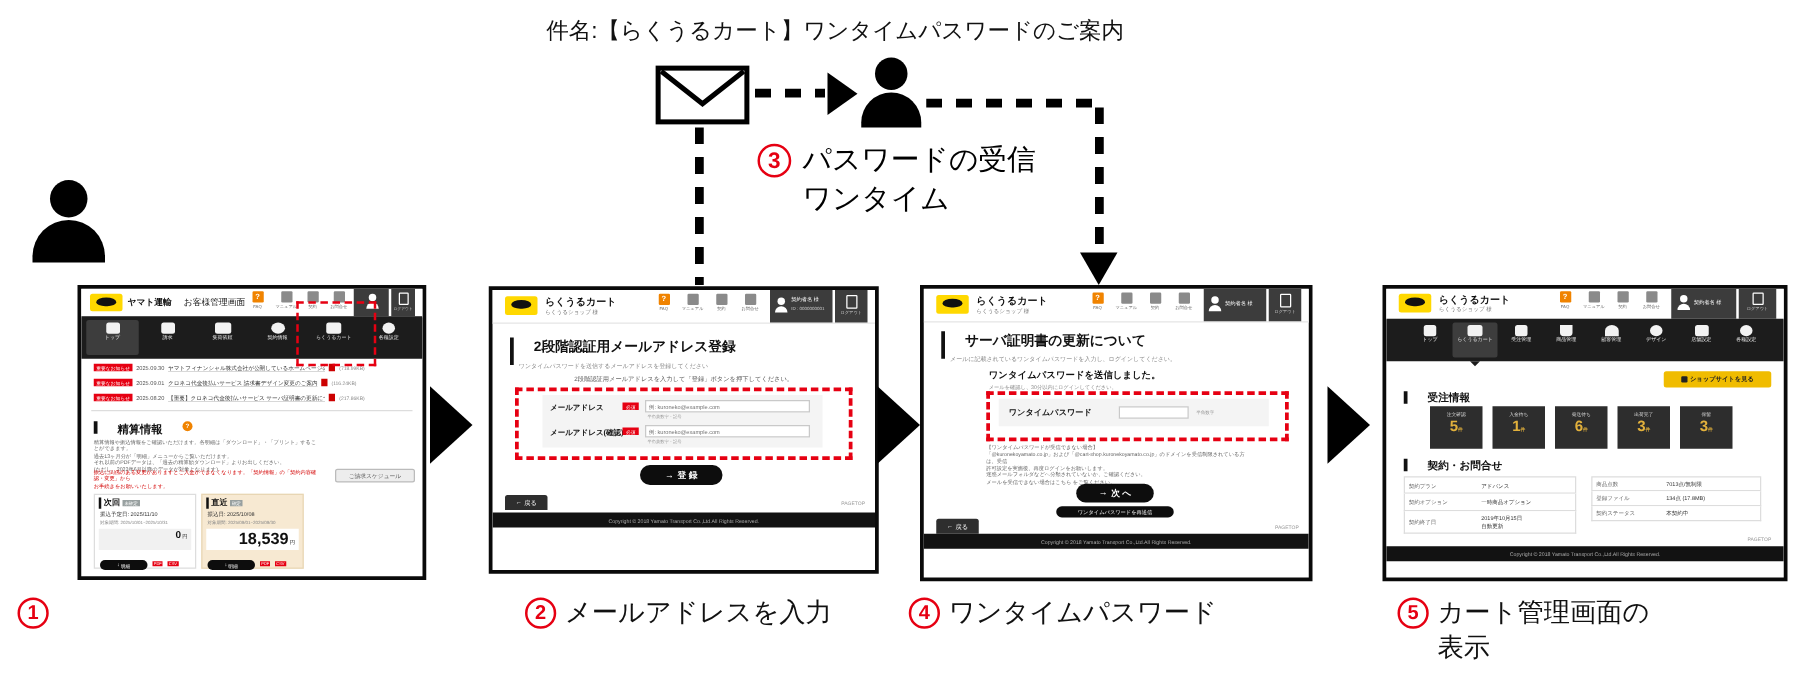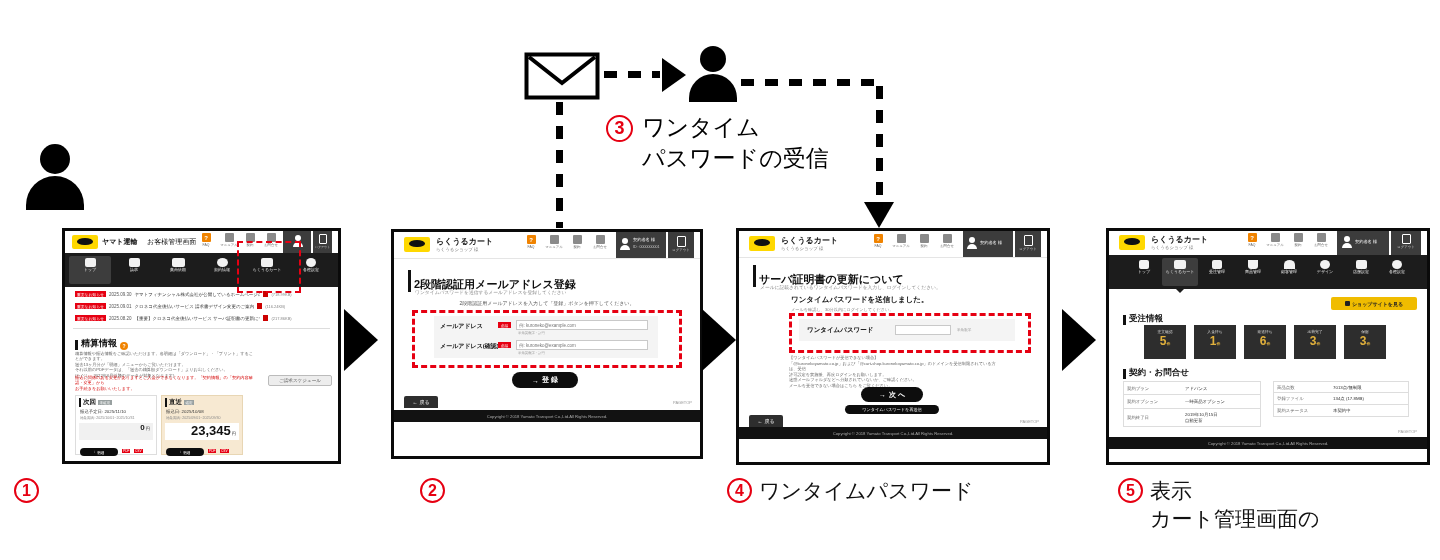--- a/index.html
+++ b/index.html
@@ -43,21 +43,21 @@
   .mp{position:absolute}
   .mp-h{background:#fff;border-radius:50%;margin:0 auto}
   .mp-b{background:#fff;border-radius:99px 99px 0 0;margin-top:1px}
   .door{border:1px solid #fff;border-radius:1px}
   .mnav{position:absolute;left:0;right:0;background:#1c1c1c}
   .nitem{position:absolute;text-align:center;color:#e8e8e8}
   .nitem.sel{background:#3d3d3d;border-radius:2px}
   .nico{margin:2px auto 0;background:#f2f2f2;border-radius:2px}
   .nlbl{font-size:4px;line-height:4.8px;margin-top:1px}
   .ncaret{position:absolute;width:0;height:0;border-left:4px solid transparent;border-right:4px solid transparent;border-top:4px solid #1c1c1c}
-  .sechead{position:absolute;display:flex;align-items:flex-end;gap:3px;font-weight:bold;white-space:nowrap}
+  .sechead{position:absolute;display:flex;align-items:flex-start;gap:16px;font-weight:bold;white-space:nowrap}
   .secbar{background:#111}
   .qcirc{background:#f08300;color:#fff;border-radius:50%;font-weight:bold;display:flex;align-items:center;justify-content:center}
   .pre{white-space:pre-line}
   .pill{position:absolute;background:#0d0d0d;color:#fff;border-radius:999px;display:flex;align-items:center;justify-content:center;gap:3px;white-space:nowrap}
   .tab-back{position:absolute;background:#2e2e2e;color:#fff;display:flex;align-items:center;justify-content:center;gap:2px;border-radius:2px 2px 0 0;white-space:nowrap}
   .mfoot{position:absolute;left:0;right:0;background:#121212;color:#a9a9a9;display:flex;align-items:center;justify-content:center;white-space:nowrap}
   .ptop{position:absolute;font-size:4px;color:#999}
   .nrow{position:absolute;left:10px;right:6px;display:flex;align-items:center;gap:3px;font-size:4.5px}
   .nbadge{background:#e60012;color:#fff;font-size:3.8px;padding:0.5px 2px;white-space:nowrap;flex:none}
   .ndate{color:#555;white-space:nowrap;flex:none}
@@ -91,20 +91,21 @@
   .trow{position:absolute;display:flex;border:1px solid #ddd;border-top:none;font-size:4.4px;align-items:center;box-sizing:border-box;background:#fff}
   .trow.first{border-top:1px solid #ddd}
   .tl{color:#666;flex:none;padding-left:3px}
   .tv{color:#333}
 </style>
 </head>
 <body>
 
 <div class="canvas">
 
+  <div class="subject" style="left:437px;top:12px">件名:【らくうるカート】ワンタイムパスワードのご案内</div>
 
   <svg class="abs" style="left:524px;top:52px" width="76" height="48" viewBox="0 0 76 48">
     <rect x="2.5" y="2.5" width="71" height="43" fill="#fff" stroke="#000" stroke-width="4"></rect>
     <path d="M5 5 L38 31 L71 5" fill="none" stroke="#000" stroke-width="4"></path>
   </svg>
 
   <div class="dash-h" style="left:604px;top:71px;width:56px"></div>
   <div class="tri tri-r" style="left:662px;top:58px"></div>
 
   <div class="person" style="left:687px;top:46px;width:52px">
@@ -113,22 +114,22 @@
   </div>
 
   <div class="dash-h" style="left:741px;top:79px;width:138px"></div>
   <div class="dash-v" style="left:876px;top:86px;height:118px"></div>
   <div class="tri tri-d" style="left:864px;top:202px"></div>
   <div class="dash-v" style="left:556px;top:102px;height:126px"></div>
 
   <div class="step3" style="left:606px;top:112px">
     <div class="numcircle">3</div>
     <div class="steplines">
+      <div>パスワードの受信</div>
       <div>ワンタイム</div>
-      <div>パスワードの受信</div>
     </div>
   </div>
 
   <div class="person" style="left:26px;top:144px;width:58px">
     <div class="p-head" style="width:30px;height:30px"></div>
     <div class="p-body" style="width:58px;height:34px"></div>
   </div>
 
   <div class="shot" style="left:62px;top:228px;width:273px;height:230px">
     <div class="mh" style="height:22px">
@@ -247,21 +248,21 @@
       <span class="cchip" style="left:58px">CSV</span>
     </div>
     <div class="card hl" style="left:96px;top:164px;width:82px;height:60px">
       <div class="ctitle">
           <span>直近</span>
           <span class="cbadge">確定</span>
         </div>
       <div class="cdate">振込日: 2025/10/08</div>
       <div class="cperiod">対象期間: 2025/09/01~2025/09/30</div>
       <div class="camount">
-          <span class="cval" style="font-size:13px">23,345</span>
+          <span class="cval" style="font-size:13px">18,539</span>
           <span class="cunit">円</span>
         </div>
       <div class="cpill">
           <span>↓</span>
           <span>明細</span>
         </div>
       <span class="cchip" style="left:46px">PDF</span>
       <span class="cchip" style="left:58px">CSV</span>
     </div>
   </div>
@@ -533,29 +534,30 @@
     <div class="ptop" style="right:10px;top:198px">PAGETOP</div>
     <div class="mfoot" style="top:206px;height:12px;font-size:4.2px">Copyright © 2018 Yamato Transport Co.,Ltd.All Rights Reserved.</div>
   </div>
 
   <div class="caption" style="left:14px;top:477px">
     <div class="numcircle">1</div>
   </div>
   <div class="caption" style="left:420px;top:477px">
     <div class="numcircle">2</div>
     <div class="cap-lines">
+      <div>メールアドレスを入力</div>
     </div>
   </div>
   <div class="caption" style="left:727px;top:477px">
     <div class="numcircle">4</div>
     <div class="cap-lines">
       <div>ワンタイムパスワード</div>
     </div>
   </div>
   <div class="caption" style="left:1118px;top:477px">
     <div class="numcircle">5</div>
     <div class="cap-lines">
+      <div>カート管理画面の</div>
       <div>表示</div>
-      <div>カート管理画面の</div>
     </div>
   </div>
 
 </div>
 
 </body></html>

